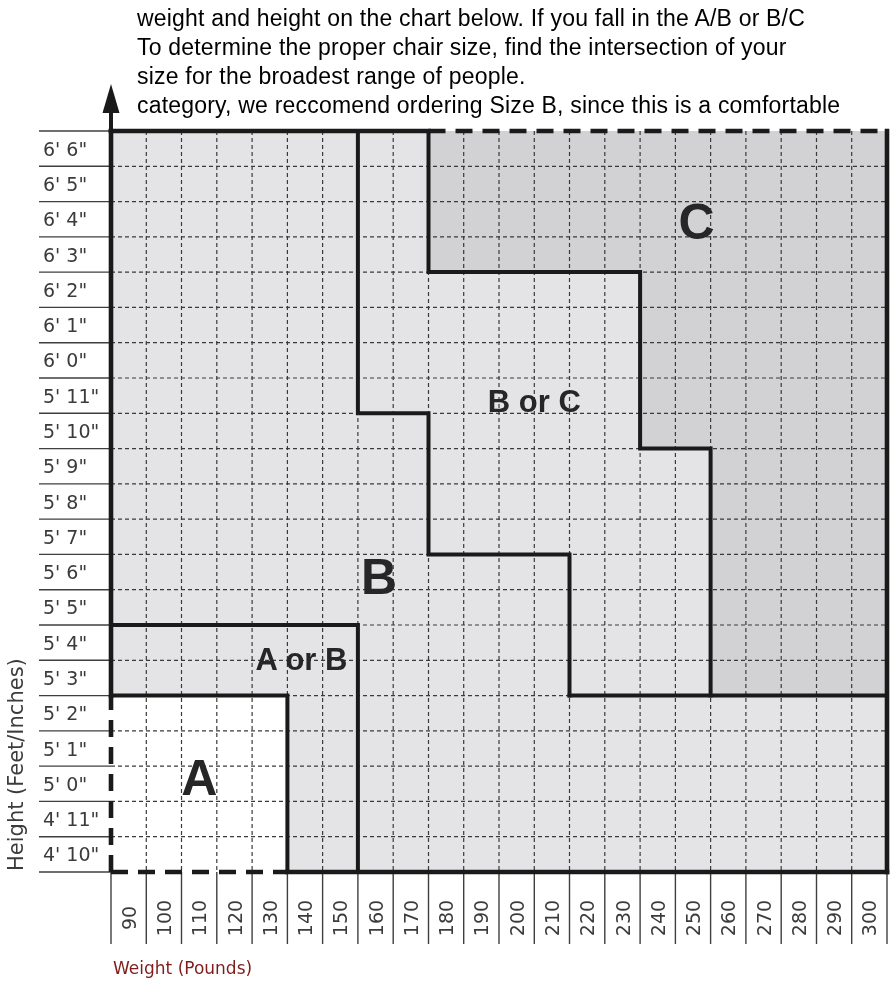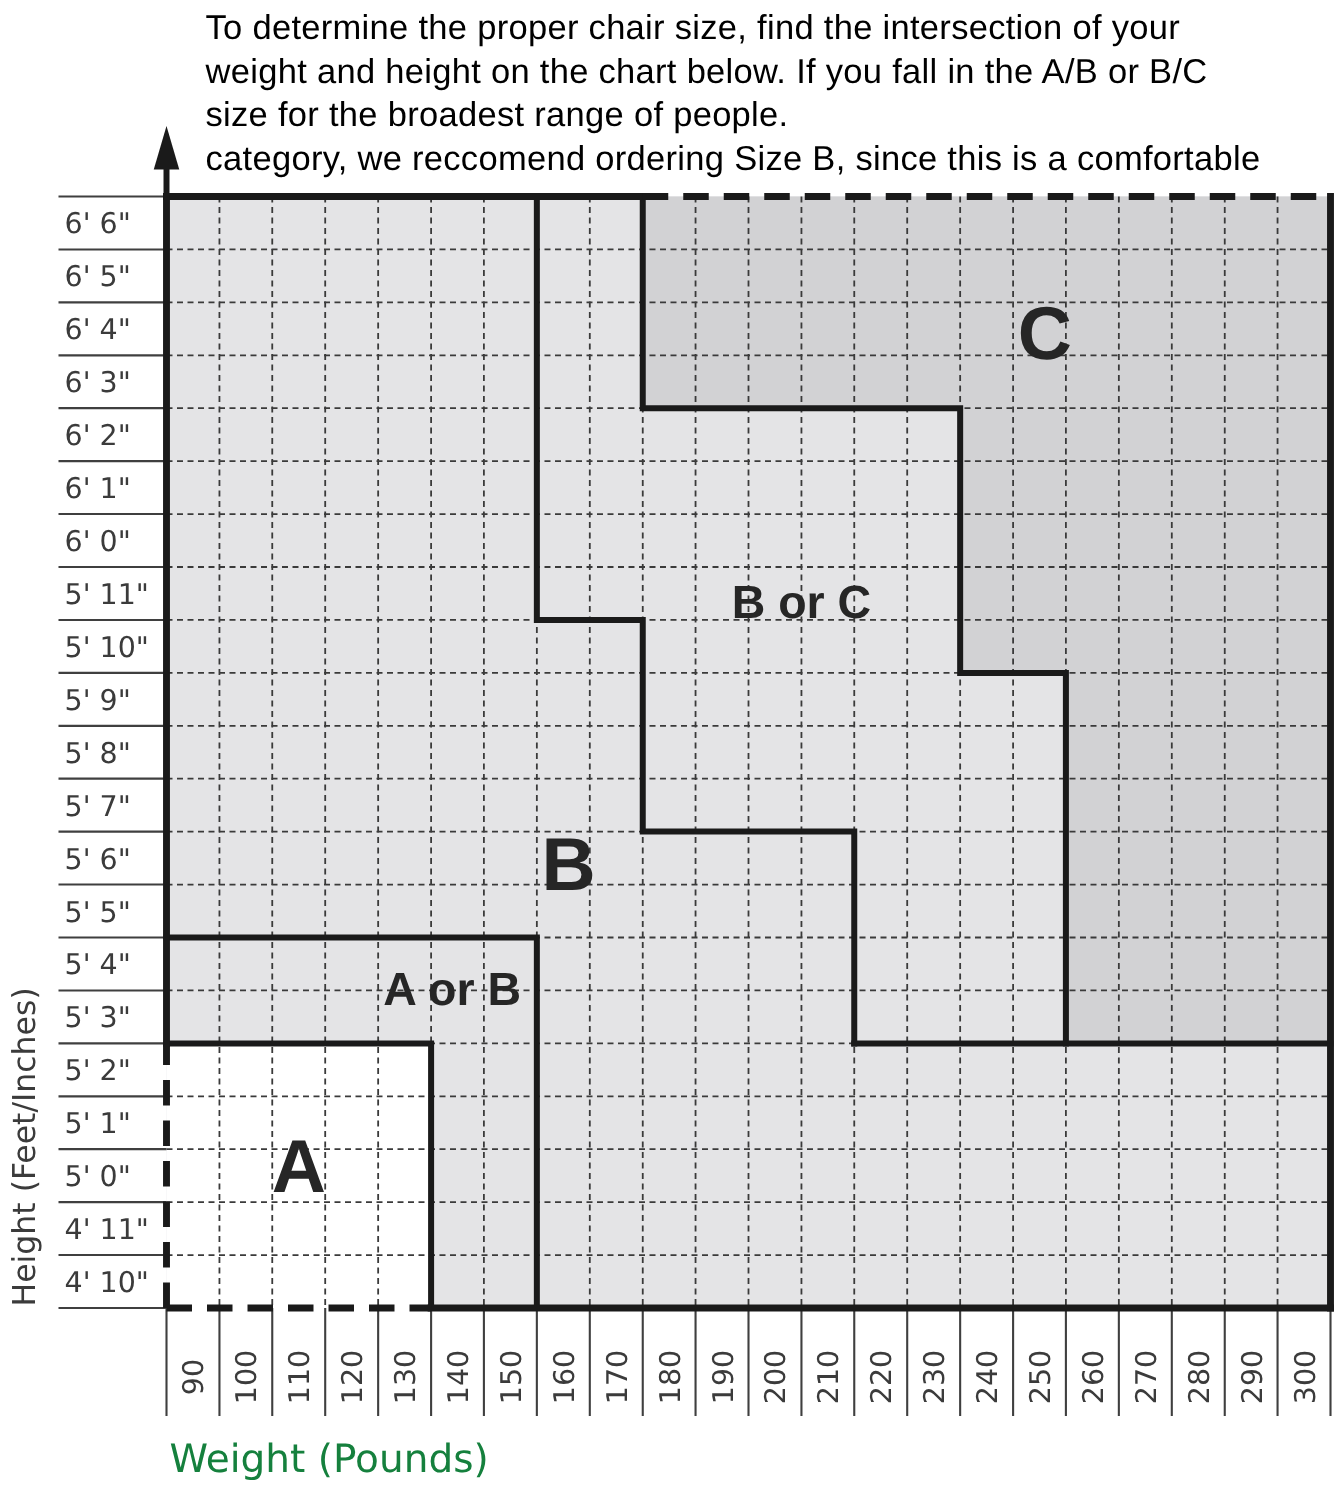--- a/index.html
+++ b/index.html
@@ -1,29 +1,29 @@
 <!DOCTYPE html>
 <html><head>
 <meta charset="utf-8">
 <style>
   html,body{margin:0;padding:0;background:#fff;}
   #page{position:relative;width:892px;height:990px;background:#ffffff;font-family:"Liberation Sans",sans-serif;overflow:hidden;}
   #intro{position:absolute;left:137px;top:4px;font-size:23px;line-height:29px;color:#000;letter-spacing:0.2px;}
   #chart-svg{position:absolute;left:0;top:0;}
   #y-axis-title{position:absolute;left:-84px;top:757px;width:202px;height:26px;transform:rotate(-90deg);
     font-family:"DejaVu Sans",sans-serif;font-size:21px;color:#3b3b3b;text-align:center;white-space:nowrap;}
-  #x-axis-title{position:absolute;left:113px;top:958px;font-family:"DejaVu Sans",sans-serif;font-size:26px;color:#15803d;}
+  #x-axis-title{position:absolute;left:113px;top:958px;font-family:"DejaVu Sans",sans-serif;font-size:17px;color:#7f1d1d;}
 </style>
 </head>
 <body>
 
 <div id="page">
   <div id="intro">
+    <div>weight and height on the chart below. If you fall in the A/B or B/C</div>
     <div>To determine the proper chair size, find the intersection of your</div>
-    <div>weight and height on the chart below. If you fall in the A/B or B/C</div>
     <div>size for the broadest range of people.</div>
     <div>category, we reccomend ordering Size B, since this is a comfortable</div>
   </div>
 
   <svg id="chart-svg" width="892" height="990" viewBox="0 0 892 990" xmlns="http://www.w3.org/2000/svg">
       <rect x="111" y="131" width="776" height="741" fill="#e4e4e6"></rect>
       <polygon points="111.0,131.0 111.0,625.0 357.9,625.0 357.9,872.0 887.0,872.0 887.0,695.6 569.5,695.6 569.5,554.4 428.5,554.4 428.5,413.3 357.9,413.3 357.9,131.0" fill="#e4e4e6"></polygon>
       <polygon points="111.0,625.0 357.9,625.0 357.9,872.0 287.4,872.0 287.4,695.6 111.0,695.6" fill="#e4e4e6"></polygon>
       <polygon points="357.9,131.0 428.5,131.0 428.5,272.1 640.1,272.1 640.1,448.6 710.6,448.6 710.6,695.6 569.5,695.6 569.5,554.4 428.5,554.4 428.5,413.3 357.9,413.3" fill="#e4e4e6"></polygon>
       <polygon points="111.0,872.0 287.4,872.0 287.4,695.6 111.0,695.6" fill="#ffffff"></polygon>

